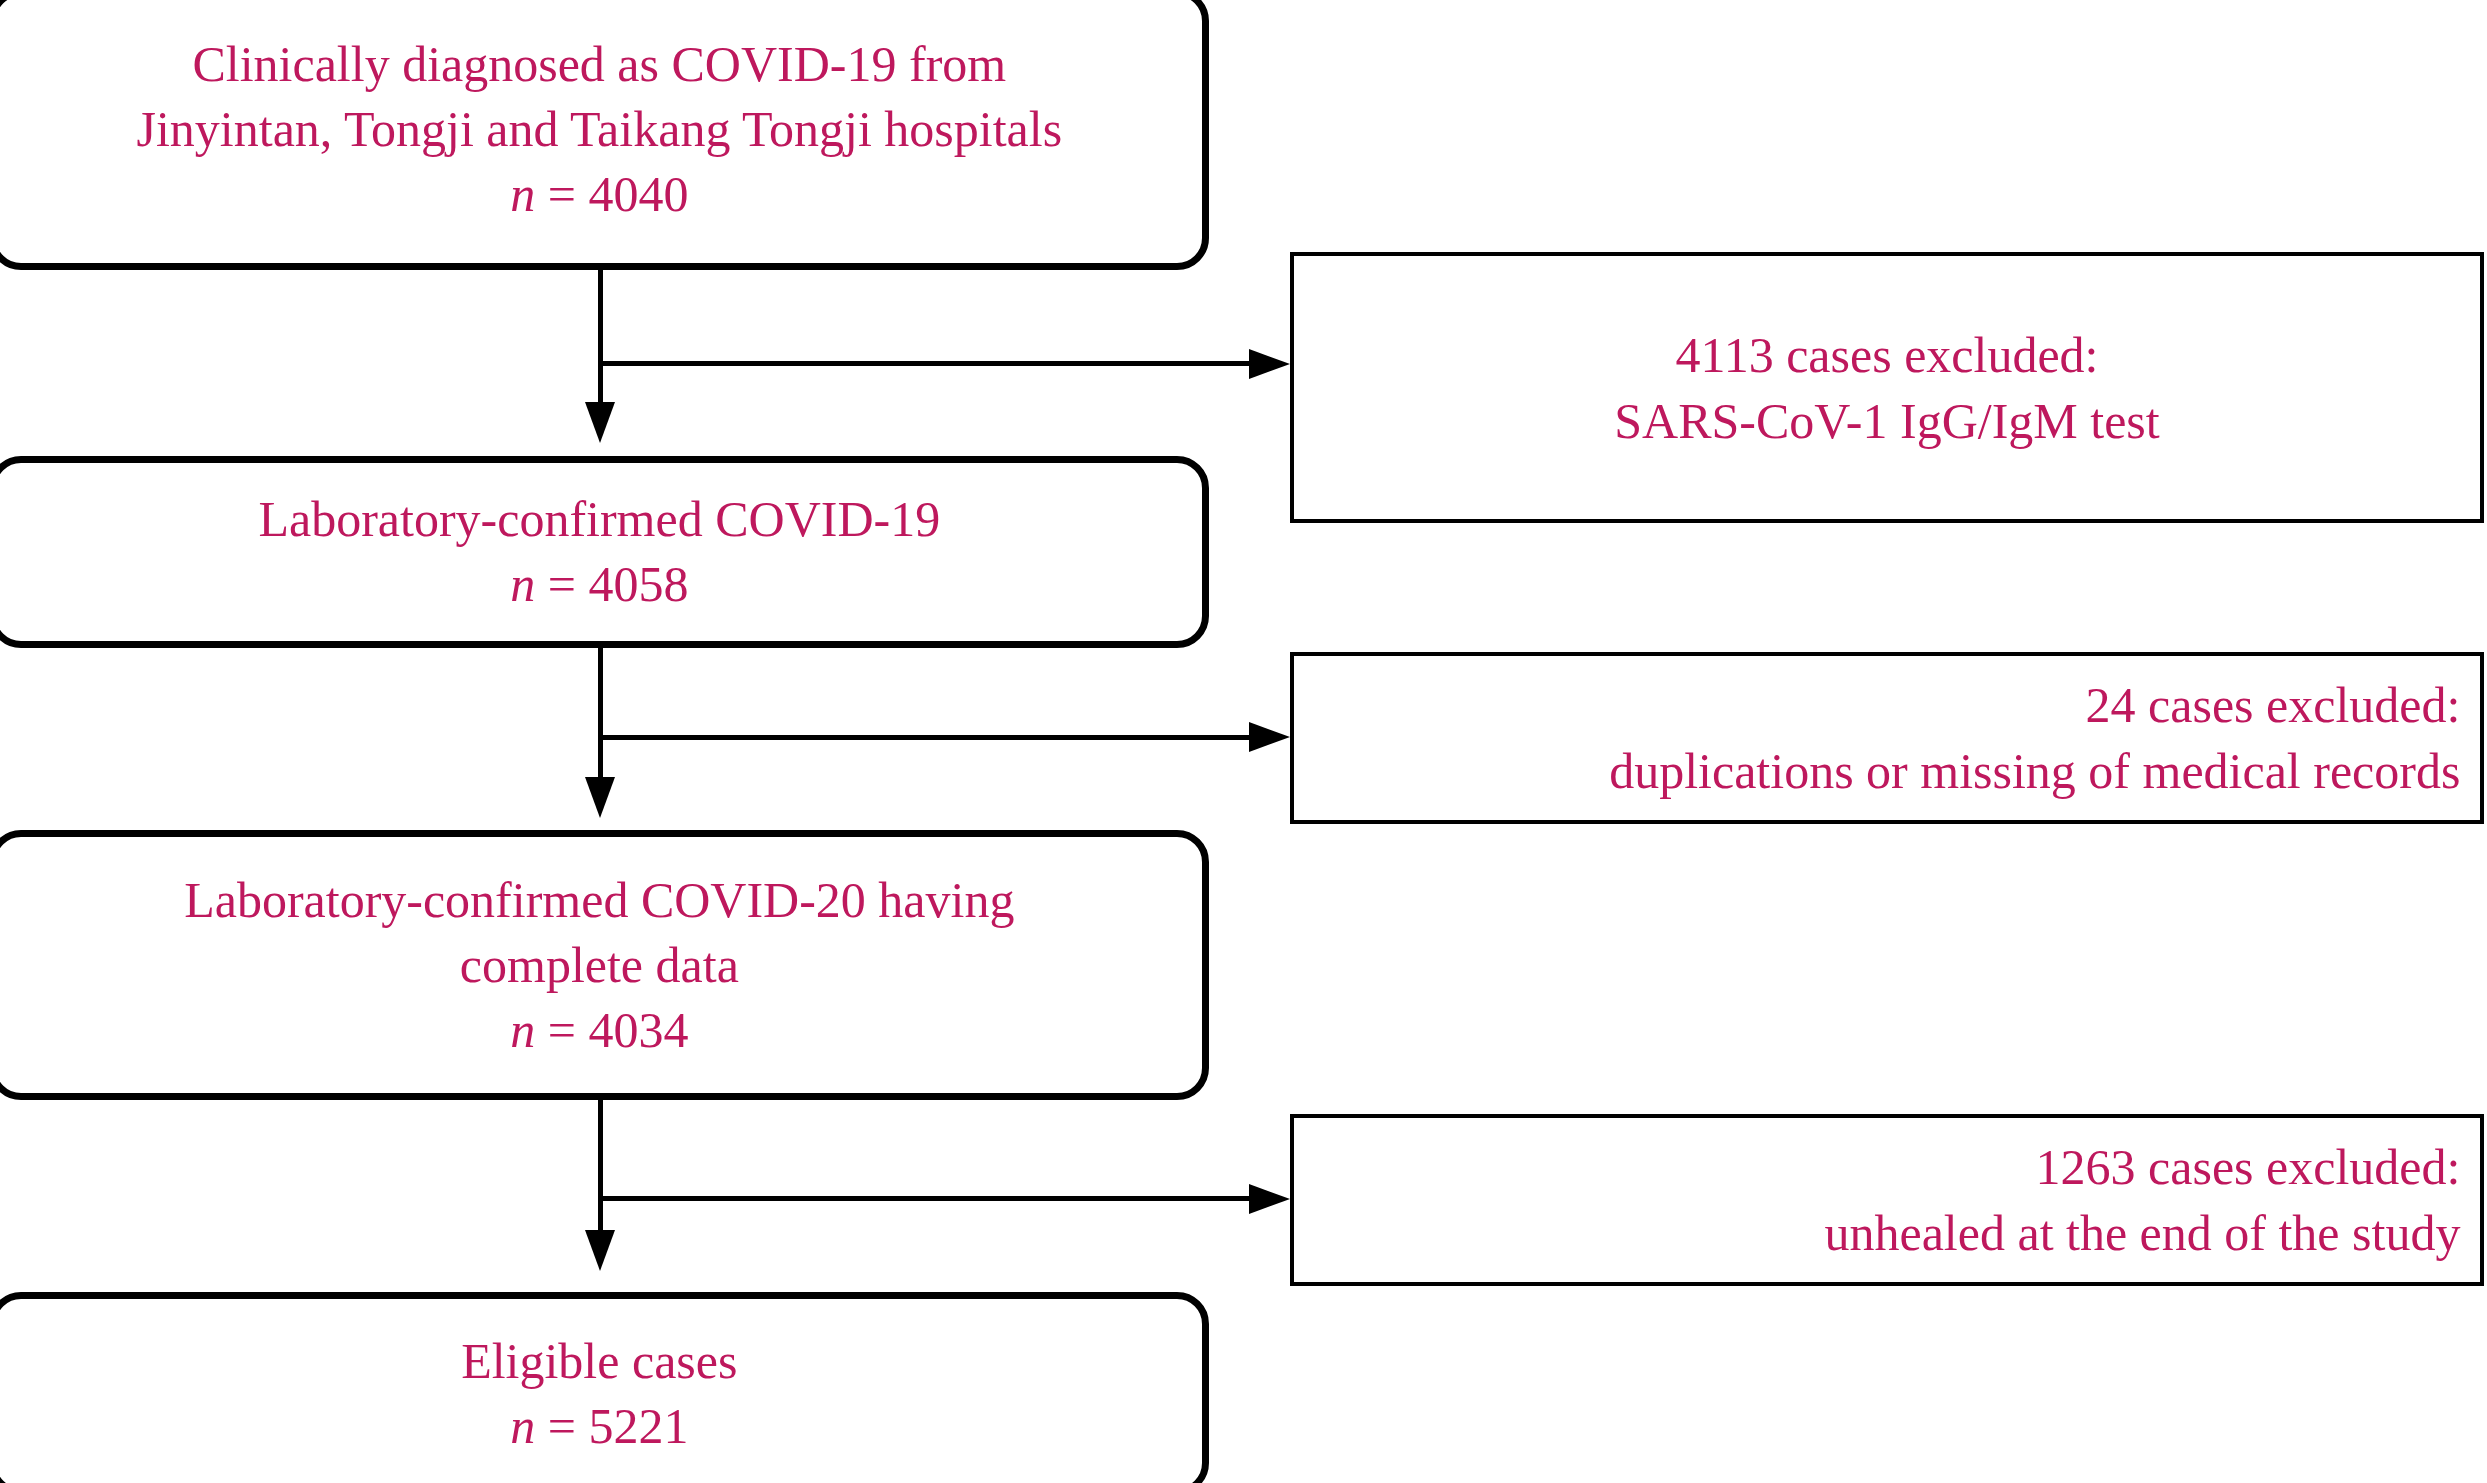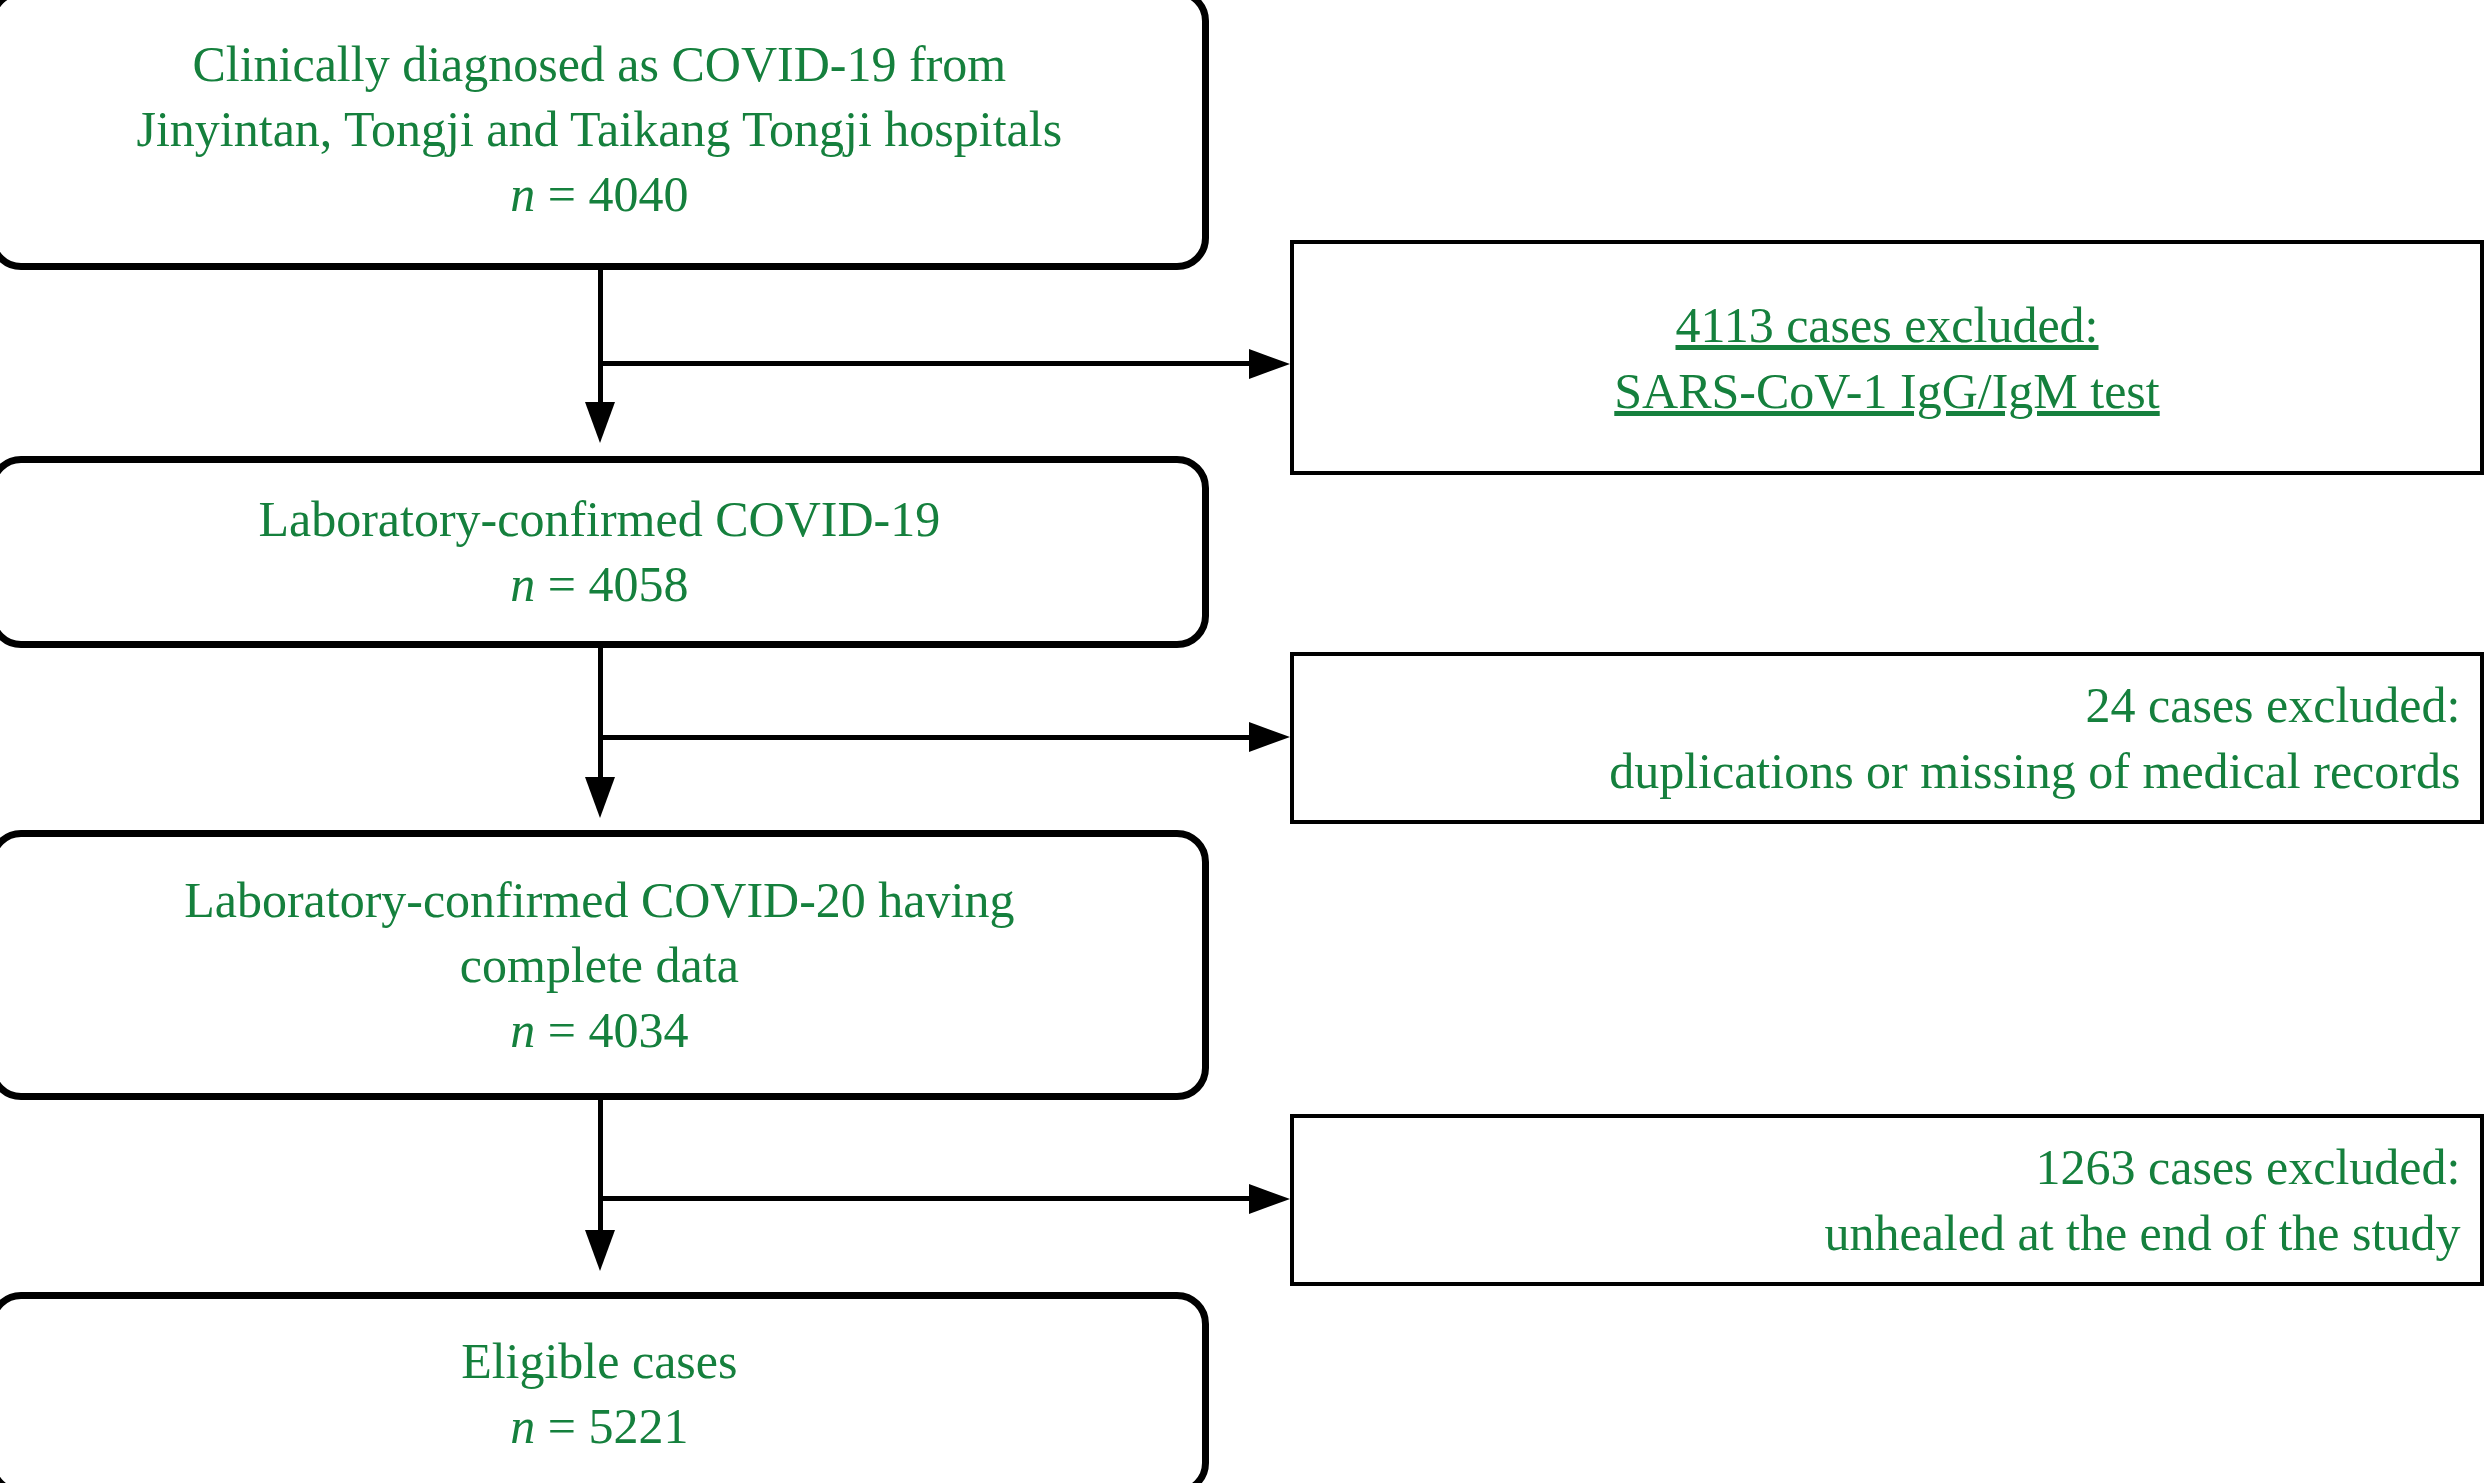--- a/index.html
+++ b/index.html
@@ -7,21 +7,21 @@
     padding: 0;
     background: #ffffff;
   }
   #canvas {
     position: relative;
     width: 2487px;
     height: 1484px;
     background: #ffffff;
     overflow: hidden;
     font-family: "Liberation Serif", "DejaVu Serif", serif;
-    color: #15803d;
+    color: #be185d;
   }
 
   
   .node {
     position: absolute;
     box-sizing: border-box;
     border: 7.1px solid #000000;
     border-radius: 32px;
     background: #ffffff;
     display: flex;
@@ -89,21 +89,21 @@
     <div class="line">Clinically diagnosed as COVID-19 from</div>
     <div class="line">Jinyintan, Tongji and Taikang Tongji hospitals</div>
     <div class="line"><span class="nvar">n</span> <span>= 4040</span></div>
   </div>
 
   <div class="vline" style="left:598px; top:270px; width:5.3px; height:133px;"></div>
   <div class="arrow-down" style="left:585px; top:402px;"></div>
   <div class="hline" style="left:603px; top:361px; width:646px;"></div>
   <div class="arrow-right" style="left:1249px; top:349px;"></div>
 
-  <div class="exnode" style="left:1290px; top:240px; width:1194px; height:235px; padding:0 19.6px;text-decoration:underline;">
+  <div class="exnode" style="left:1290px; top:252px; width:1194px; height:271px; padding:0 19.6px;">
     <div class="line">4113 cases excluded:</div>
     <div class="line">SARS-CoV-1 IgG/IgM test</div>
   </div>
 
   <div class="node" style="left:-10.7px; top:456px; width:1220px; height:192px; padding:0 25px;">
     <div class="line">Laboratory-confirmed COVID-19</div>
     <div class="line"><span class="nvar">n</span> <span>= 4058</span></div>
   </div>
 
   <div class="vline" style="left:598px; top:648px; width:5.3px; height:130px;"></div>

